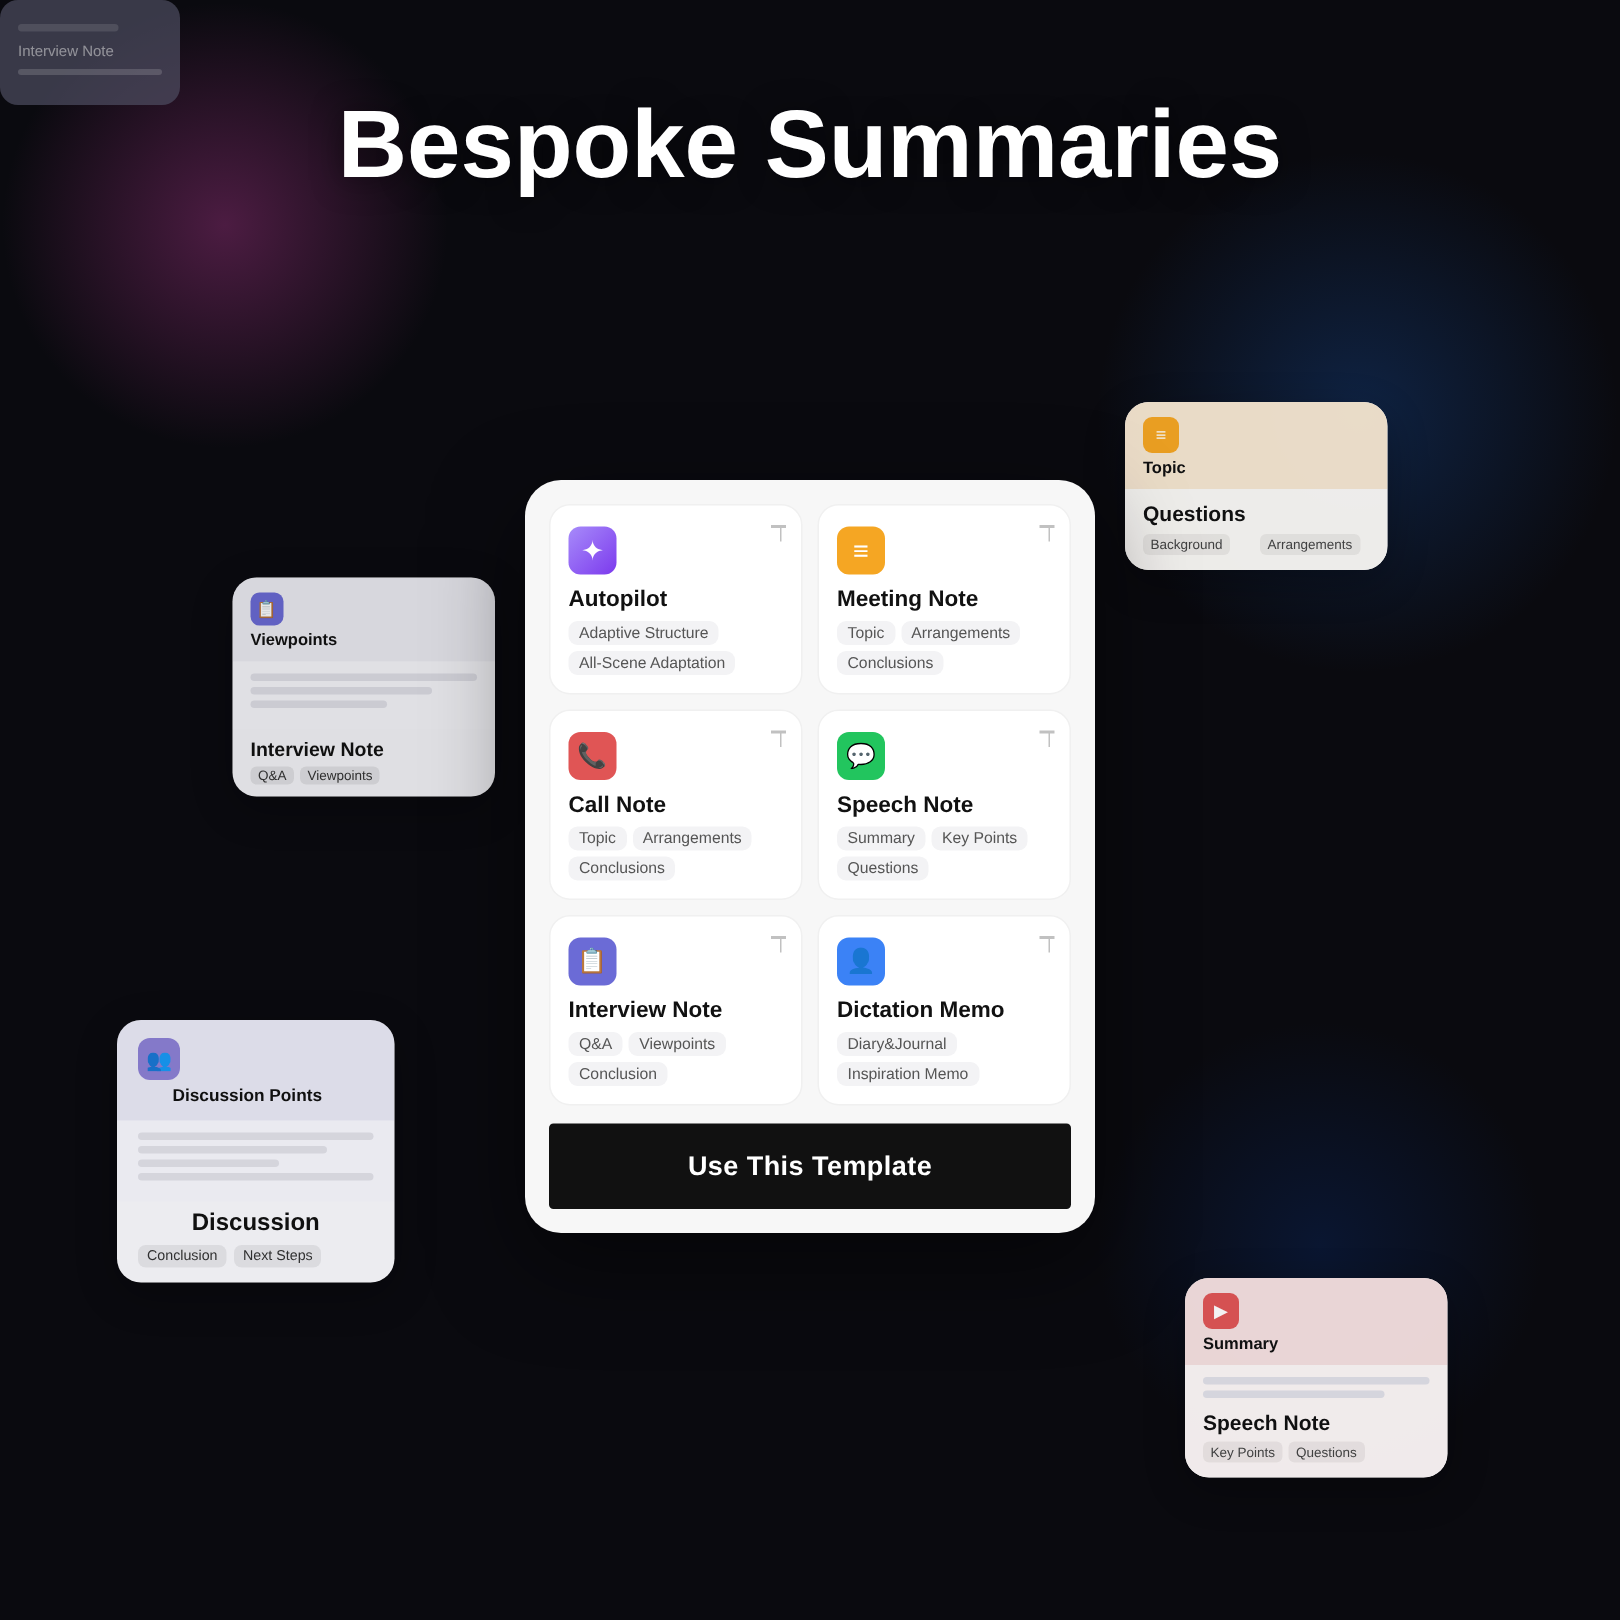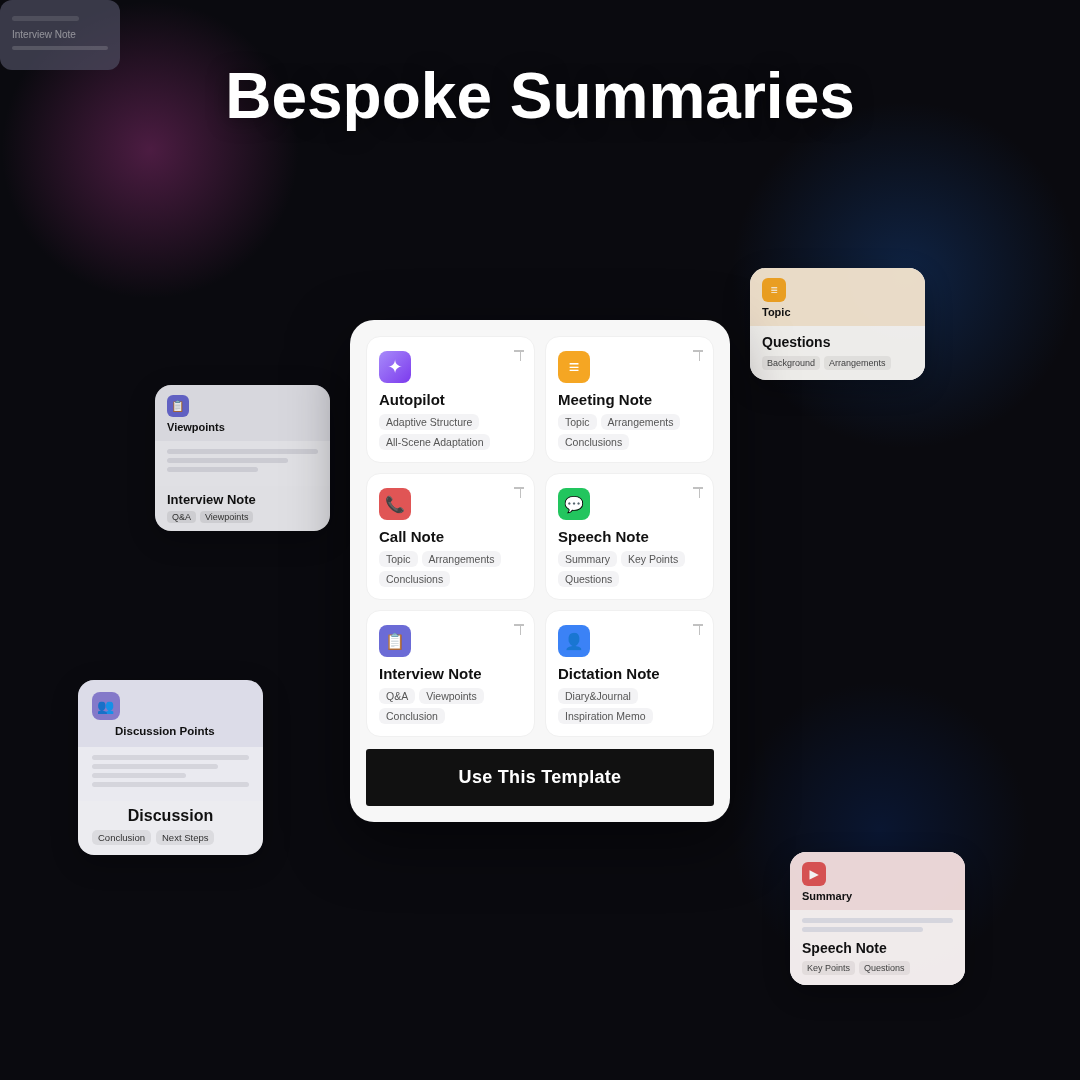--- a/index.html
+++ b/index.html
@@ -321,21 +321,21 @@
     }
 
     .float-consulting .card-body .main-title {
       font-size: 14px;
       font-weight: 700;
       color: #111;
       margin-bottom: 6px;
     }
 
     .float-consulting .card-body .tags {
-      display: flex; flex-wrap: wrap; gap: 4px; align-items: flex-end;
+      display: flex; flex-wrap: wrap; gap: 20px; align-items: flex-end;
     }
 
     .float-consulting .card-body .tags span {
       font-size: 9px;
       background: rgba(0,0,0,0.06);
       border-radius: 4px;
       padding: 2px 5px;
       color: #444;
     }
 
@@ -581,21 +581,21 @@
       <div class="card-tags">
         <span class="tag">Q&amp;A</span>
         <span class="tag">Viewpoints</span>
         <span class="tag">Conclusion</span>
       </div>
     </div>
 
     <div class="template-card">
       <div class="expand-icon"></div>
       <div class="card-icon icon-dictation" style="font-size:16px;">👤</div>
-      <div class="card-title">Dictation Note</div>
+      <div class="card-title">Dictation Memo</div>
       <div class="card-tags">
         <span class="tag">Diary&amp;Journal</span>
         <span class="tag">Inspiration Memo</span>
       </div>
     </div>
 
   </div>
 
   
   <button class="use-template-btn">Use This Template</button>

